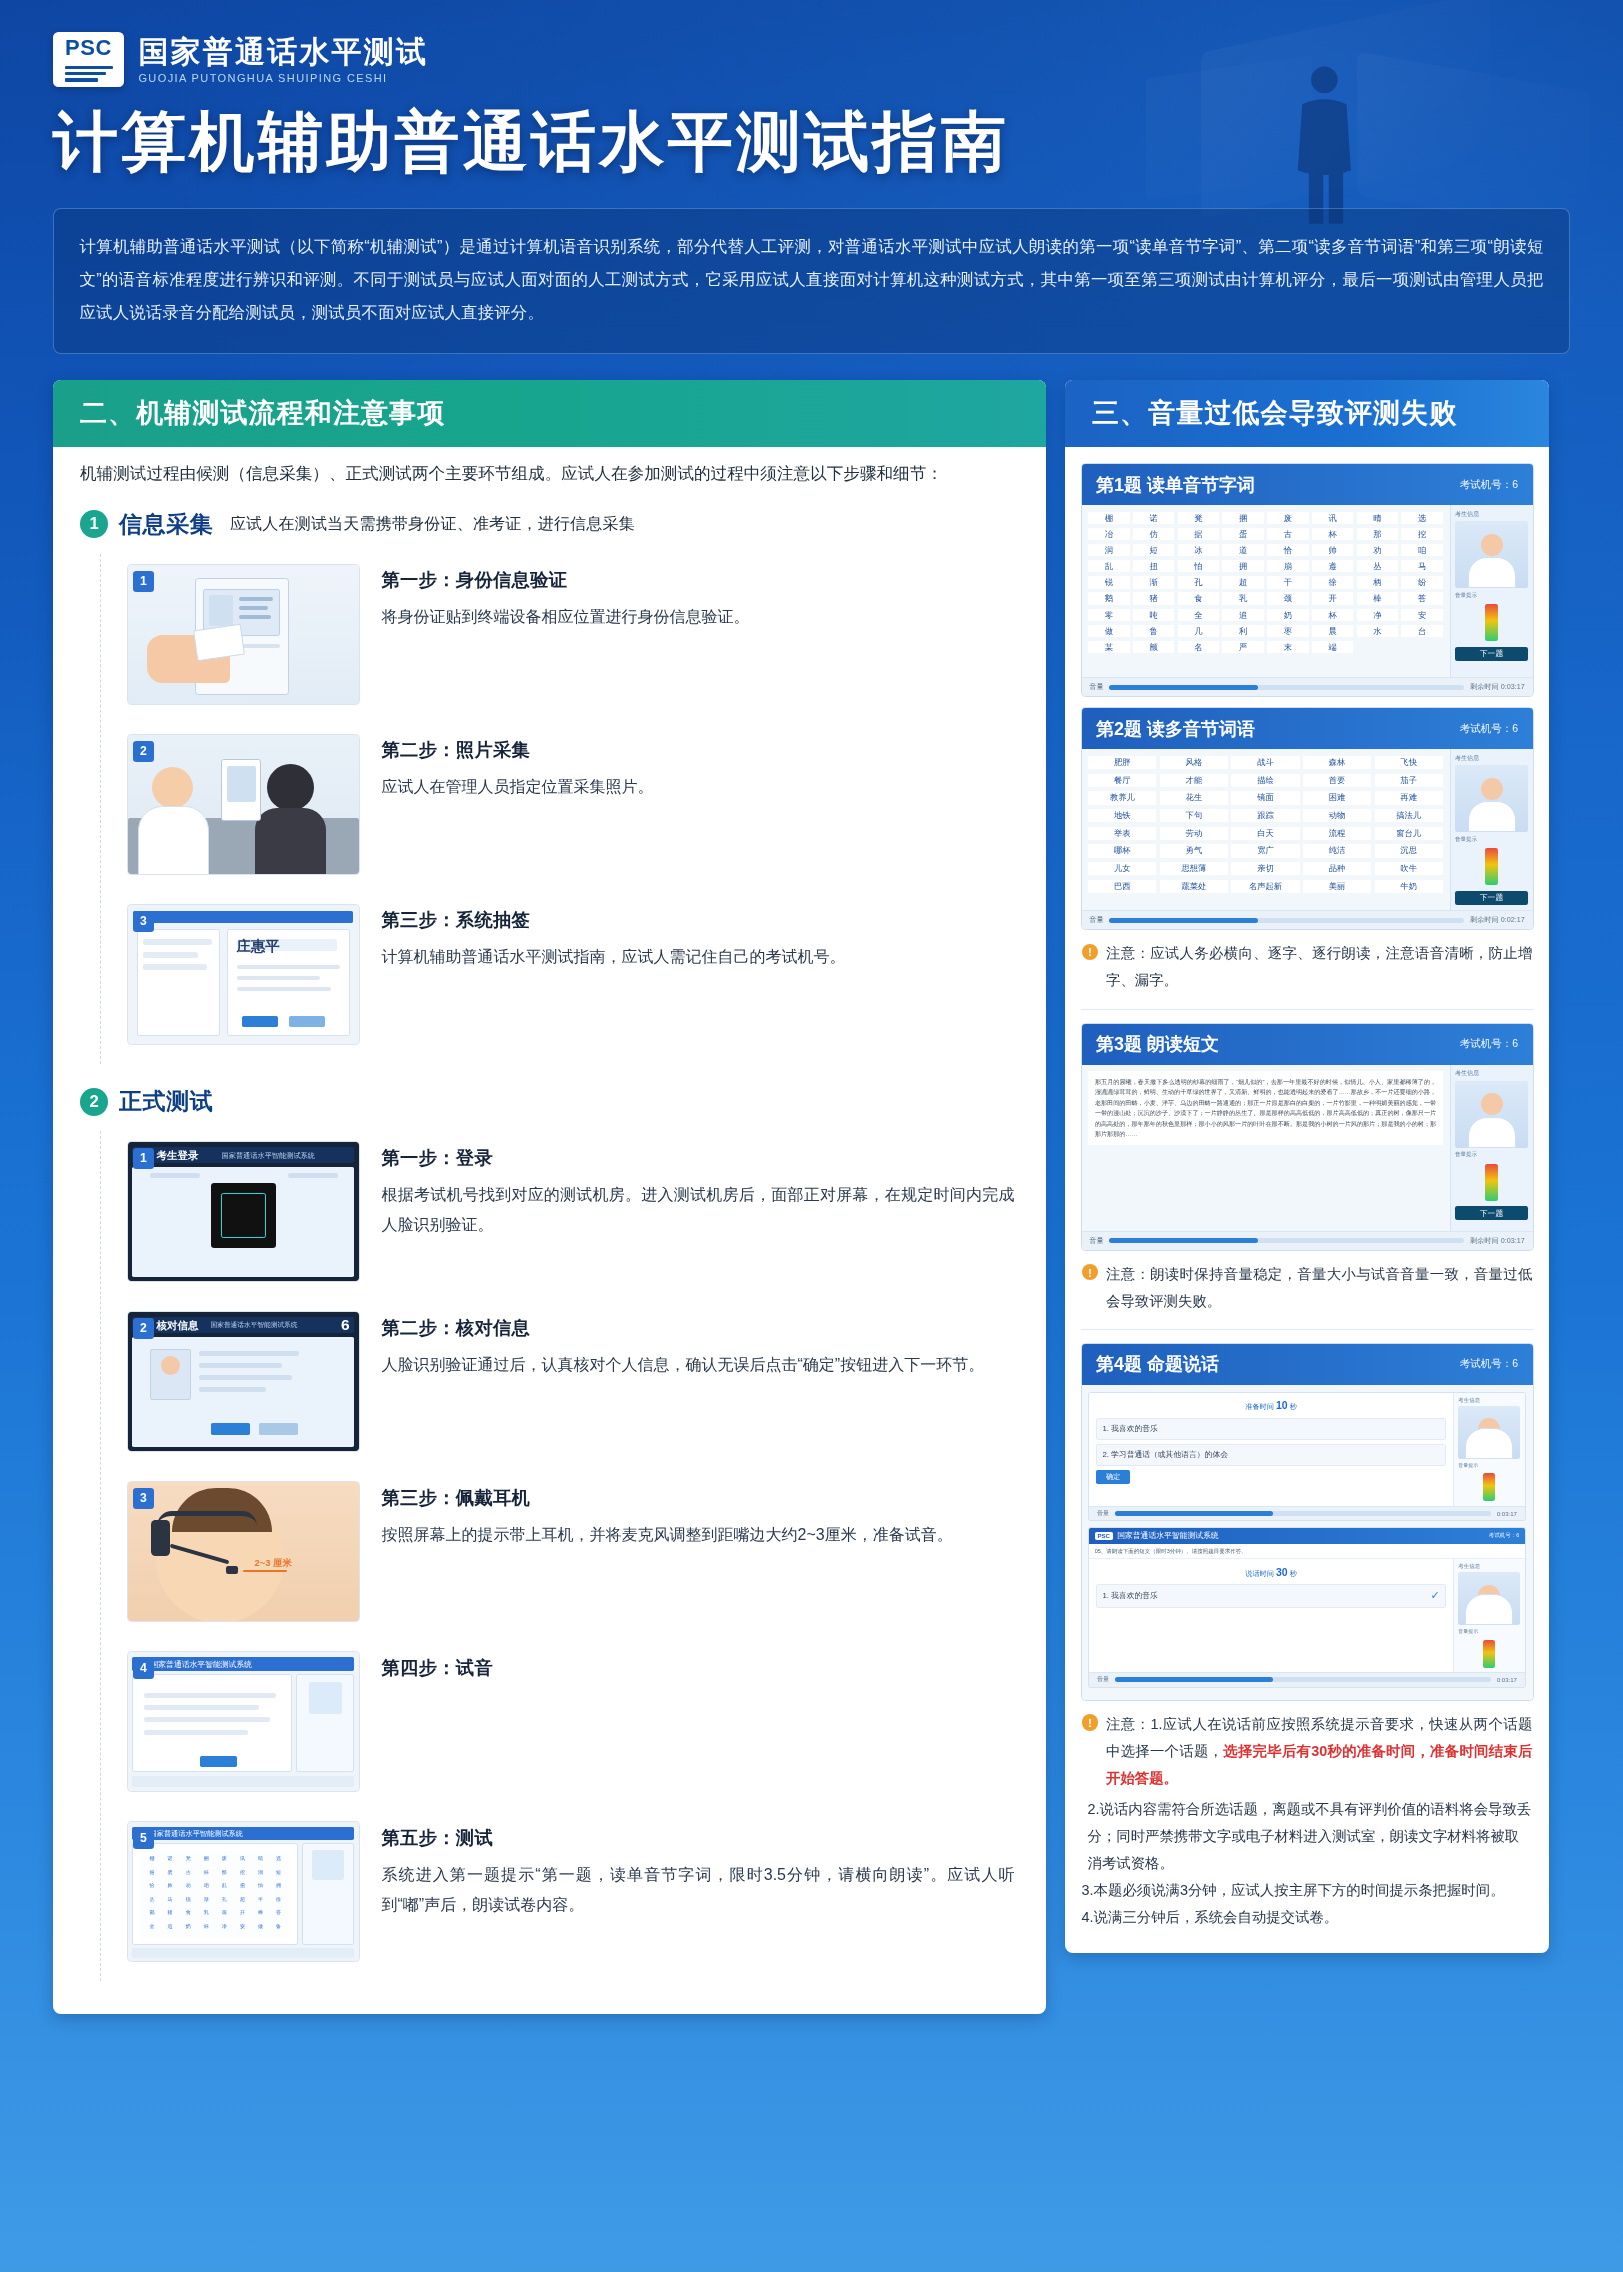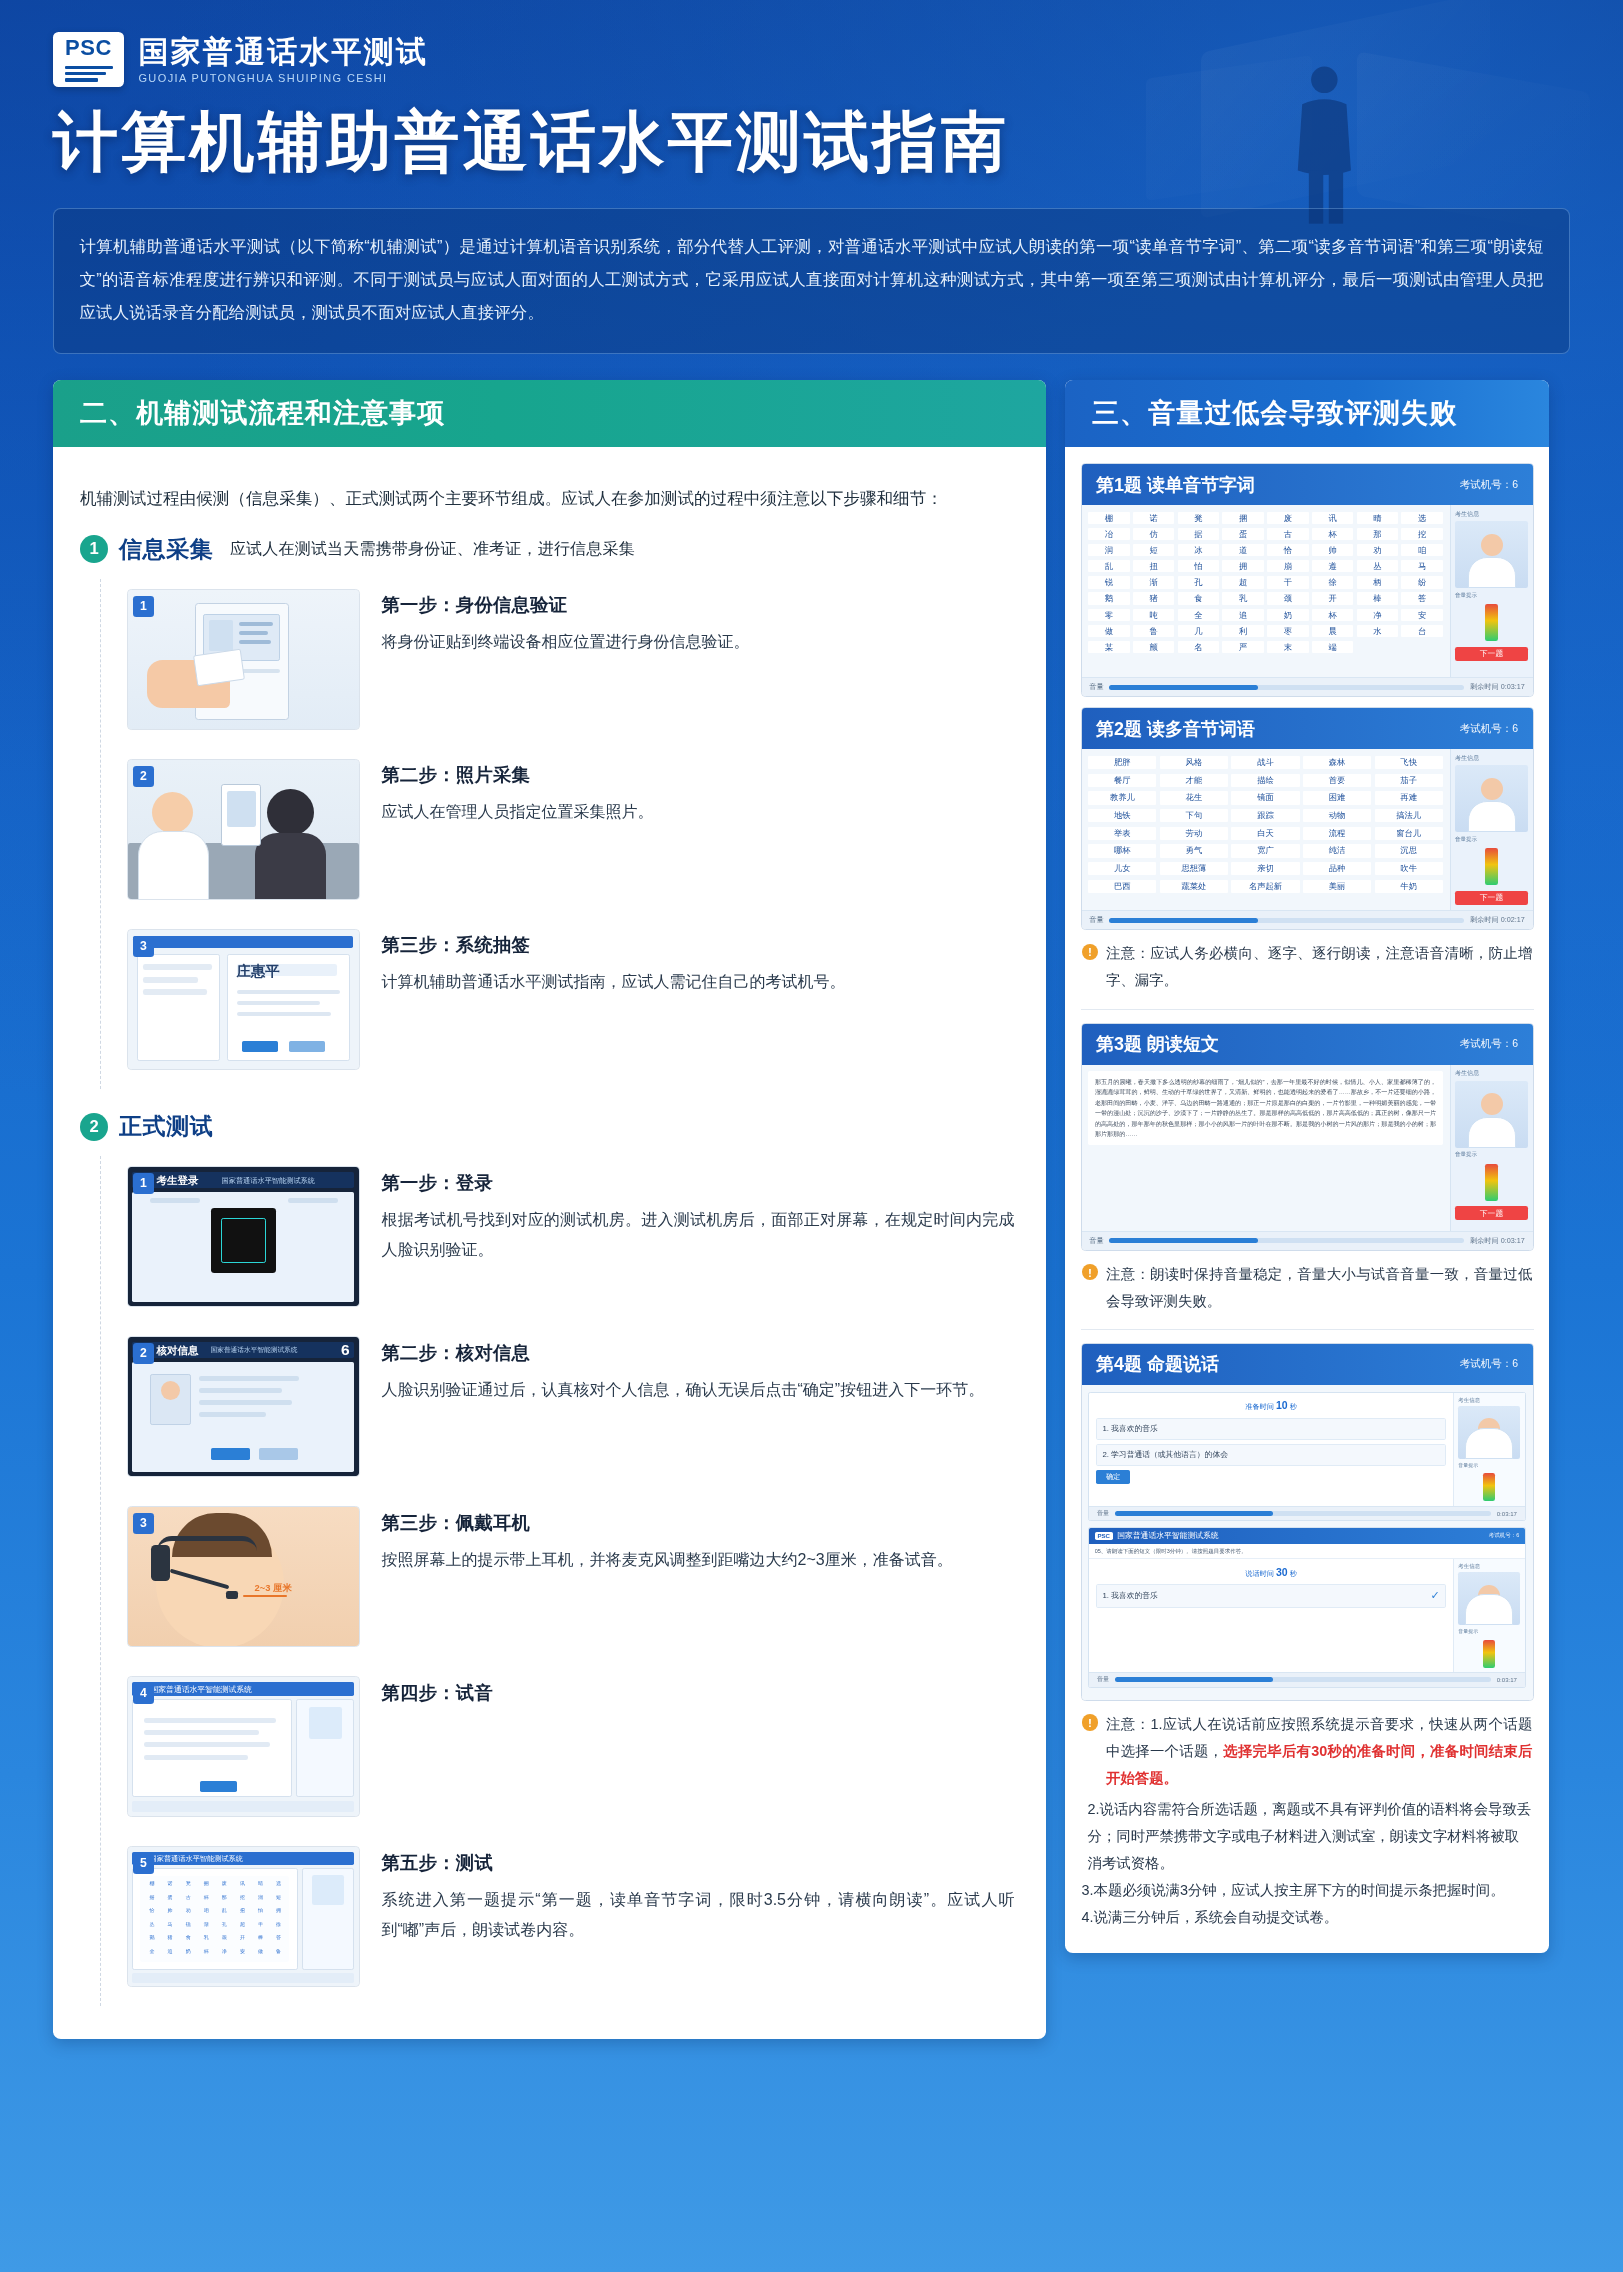--- a/index.html
+++ b/index.html
@@ -82,21 +82,21 @@
   .col-left { width:993px; }
   .col-right { width:484px; }
 
   .panel { background:#ffffff; border-radius:7.8px; overflow:hidden; box-shadow:0 4.4px 14.4px rgba(0,30,80,.25); }
   .panel-head {
     height:67px; display:flex; align-items:center; padding:0 27px;
     color:#ffffff; font-size:27px; font-weight:bold; letter-spacing:1.1px;
   }
   .head-green { background:linear-gradient(90deg,#1aa08a 0%, #17a58e 45%, #1ea6a0 100%); }
   .head-blue  { background:linear-gradient(90deg,#1b63c4 0%, #1a6fd0 60%, #2a86de 100%); }
-  .panel-body { padding:36px 27px 33px 27px; }
+  .panel-body { padding:11px 27px 33px 27px; }
 
   .intro-text { font-size:16.6px; line-height:32px; color:#20303f; margin:0 0 19px 0; }
 
   .step-group { position:relative; padding-left:0; }
   .group-head { display:flex; align-items:center; gap:11px; margin:5.5px 0 14.4px 0; }
   .num-circle {
     width:28px; height:28px; border-radius:50%; background:#19a58e; color:#fff;
     font-size:16.6px; font-weight:bold; display:flex; align-items:center; justify-content:center; flex:0 0 auto;
   }
   .group-title { font-size:23px; font-weight:bold; color:#0e3f86; letter-spacing:0.6px; }
@@ -134,21 +134,21 @@
   .qshot .right { width:83px; background:#eaf2fb; border-left:0.6px solid #d6e4f2; padding:4.4px; }
   .wordgrid { display:grid; grid-template-columns:repeat(8,1fr); gap:3.9px 3.3px; }
   .wordgrid span { font-size:8.3px; color:#1d4f9a; text-align:center; line-height:12.2px; background:#fff; border-radius:1.1px; }
   .dualgrid { display:grid; grid-template-columns:repeat(5,1fr); gap:4.4px 3.3px; }
   .dualgrid span { font-size:8.3px; color:#1d4f9a; text-align:center; line-height:13.3px; background:#fff; border-radius:1.1px; }
   .passage { background:#fff; border-radius:1.7px; padding:5.5px 6.7px; font-size:6.1px; line-height:10.5px; color:#3d4a5c; text-align:justify; }
   .avatar-box { width:100%; height:67px; border-radius:2.2px; background:linear-gradient(180deg,#dbe9f8,#c9dcf2); position:relative; overflow:hidden; }
   .avatar-head { position:absolute; left:50%; top:12.2px; transform:translateX(-50%); width:22px; height:22px; border-radius:50%; background:#f3c9a8; }
   .avatar-body { position:absolute; left:50%; bottom:0; transform:translateX(-50%); width:48px; height:31px; border-radius:19px 19px 0 0; background:#ffffff; border:0.6px solid #cfe0f2; }
   .meter { margin-top:5.5px; height:37px; width:12.2px; border-radius:2.2px; background:linear-gradient(180deg,#e74c3c,#f1c40f 45%,#2ecc71); margin-left:auto; margin-right:auto; }
-  .btn-next { margin-top:5.5px; height:14.4px; border-radius:2.2px; background:#ef4444; color:#fff; font-size:7.8px; display:flex; align-items:center; justify-content:center; }
+  .btn-next { margin-top:5.5px; height:14.4px; border-radius:2.2px; background:#0c4a6e; color:#fff; font-size:7.8px; display:flex; align-items:center; justify-content:center; }
   .qfooter { height:19px; background:#eaf1f9; border-top:0.6px solid #d9e6f3; display:flex; align-items:center; padding:0 7.8px; font-size:7.2px; color:#60758c; gap:5.5px; }
   .progress { flex:1; height:5px; border-radius:2.8px; background:#cfe0f2; position:relative; }
   .progress i { position:absolute; left:0; top:0; bottom:0; width:42%; background:#2b7fd6; border-radius:2.8px; }
 
   .note { display:flex; gap:7.8px; margin:6.7px 1.1px 14.4px 1.1px; }
   .note .ico {
     flex:0 0 auto; width:16.6px; height:16.6px; border-radius:50%; background:#f0a02a; color:#fff;
     font-size:11.7px; font-weight:bold; display:flex; align-items:center; justify-content:center; margin-top:3.3px;
   }
   .note .txt { font-size:14.4px; line-height:27px; color:#27374a; text-align:justify; }

